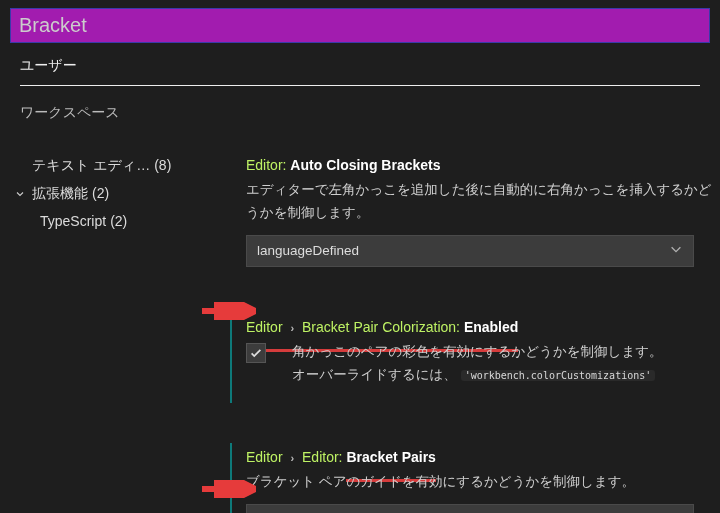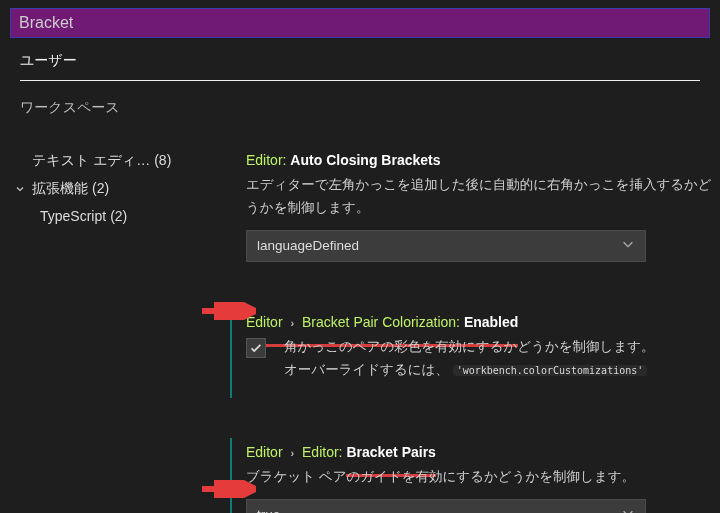--- a/index.html
+++ b/index.html
@@ -11,25 +11,25 @@
       width: 720px;
       height: 513px;
       overflow: hidden;
       position: relative;
     }
     .search-wrap {
       padding: 8px 10px 0 10px;
     }
     .search-input {
       width: 100%;
-      background: #701a75;
+      background: #a21caf;
       border: 1px solid #3a3aaa;
       color: #ccc;
       padding: 5px 8px;
-      font-size: 16px;
+      font-size: 20px;
       outline: none;
     }
     .tabs {
       display: flex;
       gap: 18px;
       padding: 14px 20px 0 20px;
       border-bottom: 1px solid transparent;
       flex-direction: column;
     }
     .tab {
@@ -99,38 +99,38 @@
       opacity: .8;
     }
     .setting-desc {
       color: #cfcfcf;
       font-size: 13.5px;
       line-height: 1.7;
       margin-bottom: 10px;
     }
     .check-row {
       display: flex;
-      gap: 18px;
+      gap: 26px;
       align-items: flex-start;
     }
     .checkbox {
       width: 20px; height: 20px;
       background: #3c3c3c;
       border: 1px solid #555;
       display: flex; align-items: center; justify-content: center;
       flex-shrink: 0;
       margin-top: 2px;
       cursor: pointer;
     }
     .checkbox svg { display: block; }
     .select {
       background: #3c3c3c;
       border: 1px solid #4a4a4a;
       color: #ddd;
-      width: 400px;
+      width: 448px;
       height: 32px;
       display: flex;
       align-items: center;
       justify-content: space-between;
       padding: 0 10px;
       cursor: pointer;
       font-size: 13.5px;
     }
     .select .chev-down {
       opacity: .8;

